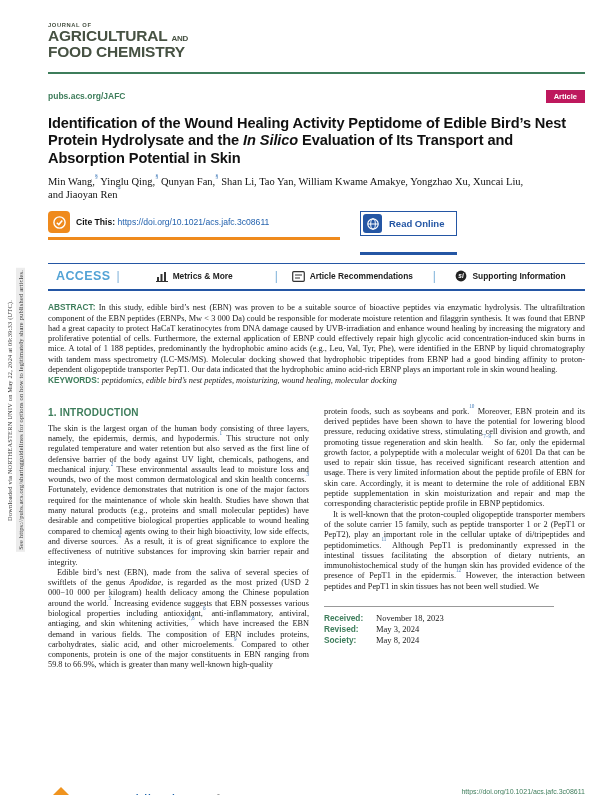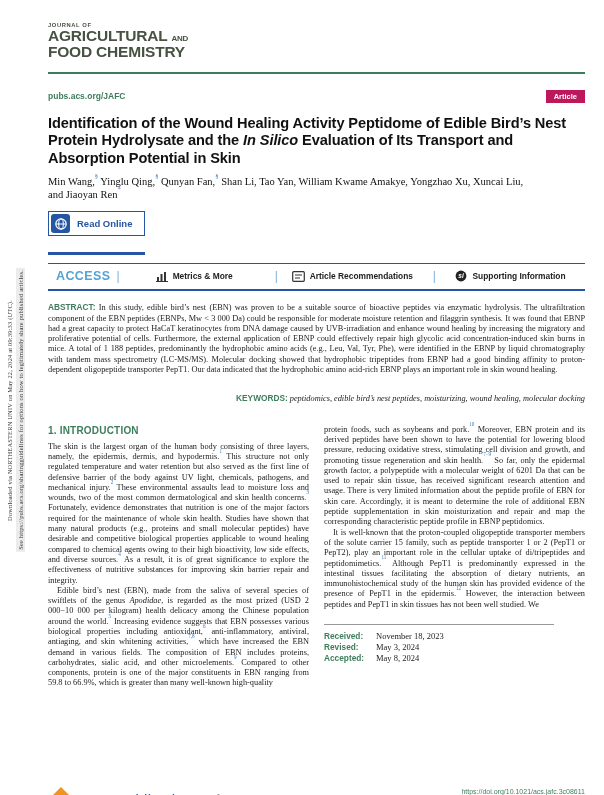--- a/index.html
+++ b/index.html
@@ -55,21 +55,21 @@
                font-family:"Liberation Sans","DejaVu Sans",sans-serif; }
   .accessword { font-size:12.5px; font-weight:bold; color:#53A3D5; letter-spacing:0.4px; margin-left:8px;}
   .accsep { color:#7FB2D9; font-size:12px; margin:0 0 0 6px; font-weight:normal; }
   .accitem { flex:1; display:flex; align-items:center; justify-content:center; gap:5px;
              font-size:8.4px; font-weight:bold; color:#222; }
   .accitem svg { flex:0 0 auto; }
 
   .abs { margin-top:11px; font-size:8.3px; line-height:10.3px; text-align:justify; color:#222; }
   .lbl { font-family:"Liberation Sans","DejaVu Sans",sans-serif; font-weight:bold;
          color:#3E7D5B; font-size:8.3px; }
-  .kw { margin-top:18px; font-size:8.3px; line-height:10.3px;text-align:right; }
+  .kw { margin-top:0; font-size:8.3px; line-height:10.3px; }
   .kw .kwtext { font-style:italic; }
 
   .cols { margin-top:20px; display:flex; gap:15px; }
   .col { width:261px; }
   .h1 { font-family:"Liberation Sans","DejaVu Sans",sans-serif; font-weight:bold;
         font-size:10px; color:#3E7D5B; margin-bottom:6px; letter-spacing:0.2px; }
   .col p { font-size:8.3px; line-height:10.3px; text-align:justify; color:#222; }
   .col p.ind { text-indent:9px; }
 
   .dates { margin-top:14px; border-top:1px solid #999; padding-top:6px; width:230px; }
@@ -111,20 +111,29 @@
 
     <div class="jbar">
       <span class="purl">pubs.acs.org/JAFC</span>
       <span class="badge">Article</span>
     </div>
 
     <div class="title">Identification of the Wound Healing Activity Peptidome of Edible Bird’s Nest Protein Hydrolysate and the <i>In Silico</i> Evaluation of Its Transport and Absorption Potential in Skin</div>
     <div class="authors">Min Wang,<sup>§</sup> Yinglu Qing,<sup>§</sup> Qunyan Fan,<sup>§</sup> Shan Li, Tao Yan, William Kwame Amakye, Yongzhao Xu, Xuncai Liu, and Jiaoyan Ren<sup>*</sup></div>
 
     <div class="citerow">
+      <div class="citebox">
+        <span class="citeicon">
+          <svg width="15" height="15" viewBox="0 0 15 15">
+              <circle cx="7.5" cy="7.5" r="5.6" fill="none" stroke="#fff" stroke-width="1.4"></circle>
+              <polyline points="4.8,7.7 6.8,9.6 10.3,5.4" fill="none" stroke="#fff" stroke-width="1.5"></polyline>
+            </svg>
+        </span>
+        <span class="citetext"><b>Cite This:</b> <span class="doi">https://doi.org/10.1021/acs.jafc.3c08611</span></span>
+      </div>
       <div class="readwrap">
         <div class="readbtn">
           <span class="readicon">
             <svg width="14" height="14" viewBox="0 0 14 14">
                 <circle cx="7" cy="7" r="5.2" fill="none" stroke="#fff" stroke-width="1.2"></circle>
                 <ellipse cx="7" cy="7" rx="2.3" ry="5.2" fill="none" stroke="#fff" stroke-width="1"></ellipse>
                 <line x1="1.8" y1="7" x2="12.2" y2="7" stroke="#fff" stroke-width="1"></line>
               </svg>
           </span>
           <span class="readlabel">Read Online</span>
@@ -178,21 +187,21 @@
         <div class="dates">
           <div class="drow">
             <span class="dlab">Received:</span>
             <span class="dval">November 18, 2023</span>
           </div>
           <div class="drow">
             <span class="dlab">Revised:</span>
             <span class="dval">May 3, 2024</span>
           </div>
           <div class="drow">
-            <span class="dlab">Accepted:</span>
+            <span class="dlab">Society:</span>
             <span class="dval">May 8, 2024</span>
           </div>
         </div>
       </div>
     </div>
   </div>
 
   <div class="footer">
     <div class="acslogo">
       <svg width="26" height="26" viewBox="0 0 26 26">

